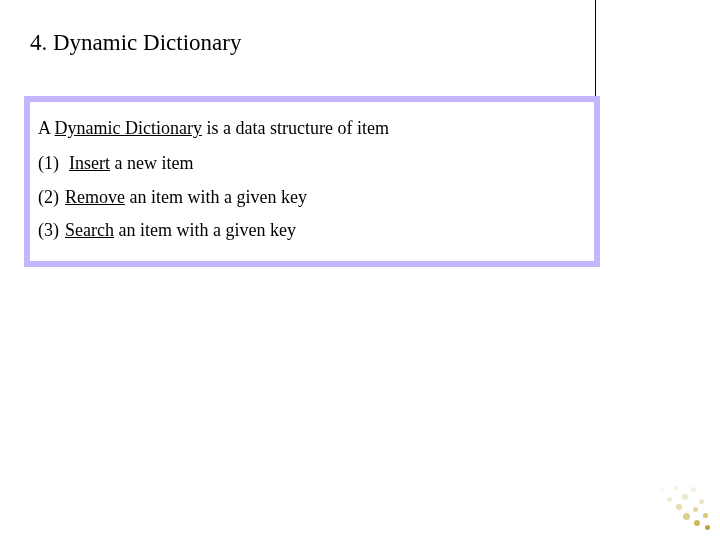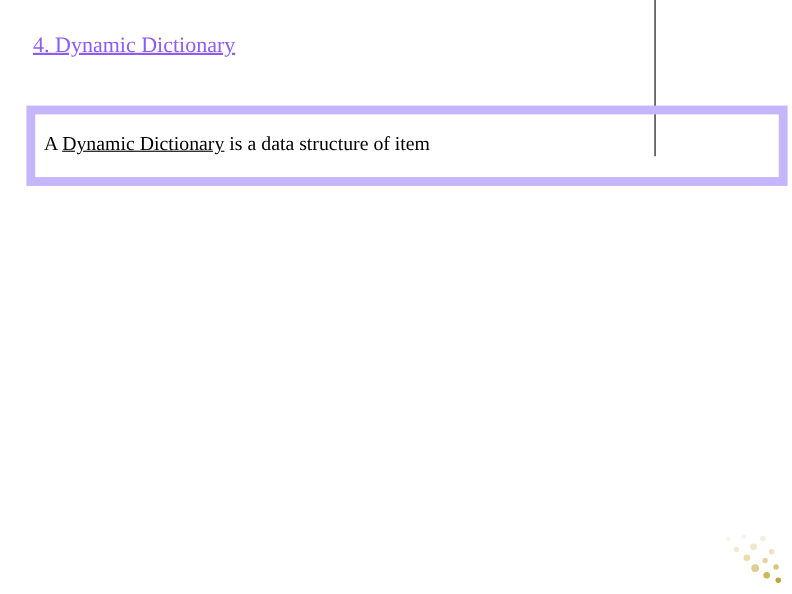--- a/index.html
+++ b/index.html
@@ -16,30 +16,29 @@
       top: 0;
       left: 595px;
       width: 0;
       height: 142px;
       border-left: 1px solid #000;
     }
     .title {
       position: absolute;
       top: 30px;
       left: 30px;
-      font-size: 20px;
-      color: #8b5cf6;
-      text-decoration: underline;
+      font-size: 23px;
+      color: #000000;
     }
     .box {
       position: absolute;
       top: 96px;
       left: 24px;
-      width: 692px;
-      border: 8px solid #c4b5fd;
+      width: 576px;
+      border: 6px solid #c4b5fd;
       padding: 10px 8px 14px 8px;
     }
     .defn {
       font-size: 18px;
       color: #000;
       line-height: 1.85;
     }
     .u { text-decoration: underline; }
     .ops { margin-top: 2px; }
     .op {
@@ -67,20 +66,31 @@
 <body>
 
 <div class="vline"></div>
 
 <div class="title">4. Dynamic Dictionary</div>
 
 <div class="box">
   <div class="defn">
     <span>A </span><span class="u">Dynamic Dictionary</span><span> is a data structure of item</span>
   </div>
+  <div class="ops">
+    <div class="op sp1">
+      <span class="num">(1)</span><span class="u">Insert</span><span> a new item</span>
+    </div>
+    <div class="op">
+      <span class="num num2">(2)</span><span class="u">Remove</span><span> an item with a given key</span>
+    </div>
+    <div class="op">
+      <span class="num num2">(3)</span><span class="u">Search</span><span> an item with a given key</span>
+    </div>
+  </div>
 </div>
 
 <div class="deco">
   <span class="dot" style="width:5px;height:5px;right:2px;bottom:2px;background:#b9a93d;"></span>
   <span class="dot" style="width:6px;height:6px;right:12px;bottom:6px;background:#cbbb55;"></span>
   <span class="dot" style="width:5px;height:5px;right:4px;bottom:14px;background:#d8c87a;"></span>
   <span class="dot" style="width:7px;height:7px;right:22px;bottom:12px;background:#dccf8f;"></span>
   <span class="dot" style="width:5px;height:5px;right:14px;bottom:20px;background:#e2d79f;"></span>
   <span class="dot" style="width:6px;height:6px;right:30px;bottom:22px;background:#e6dcad;"></span>
   <span class="dot" style="width:5px;height:5px;right:8px;bottom:28px;background:#ece4c0;"></span>

